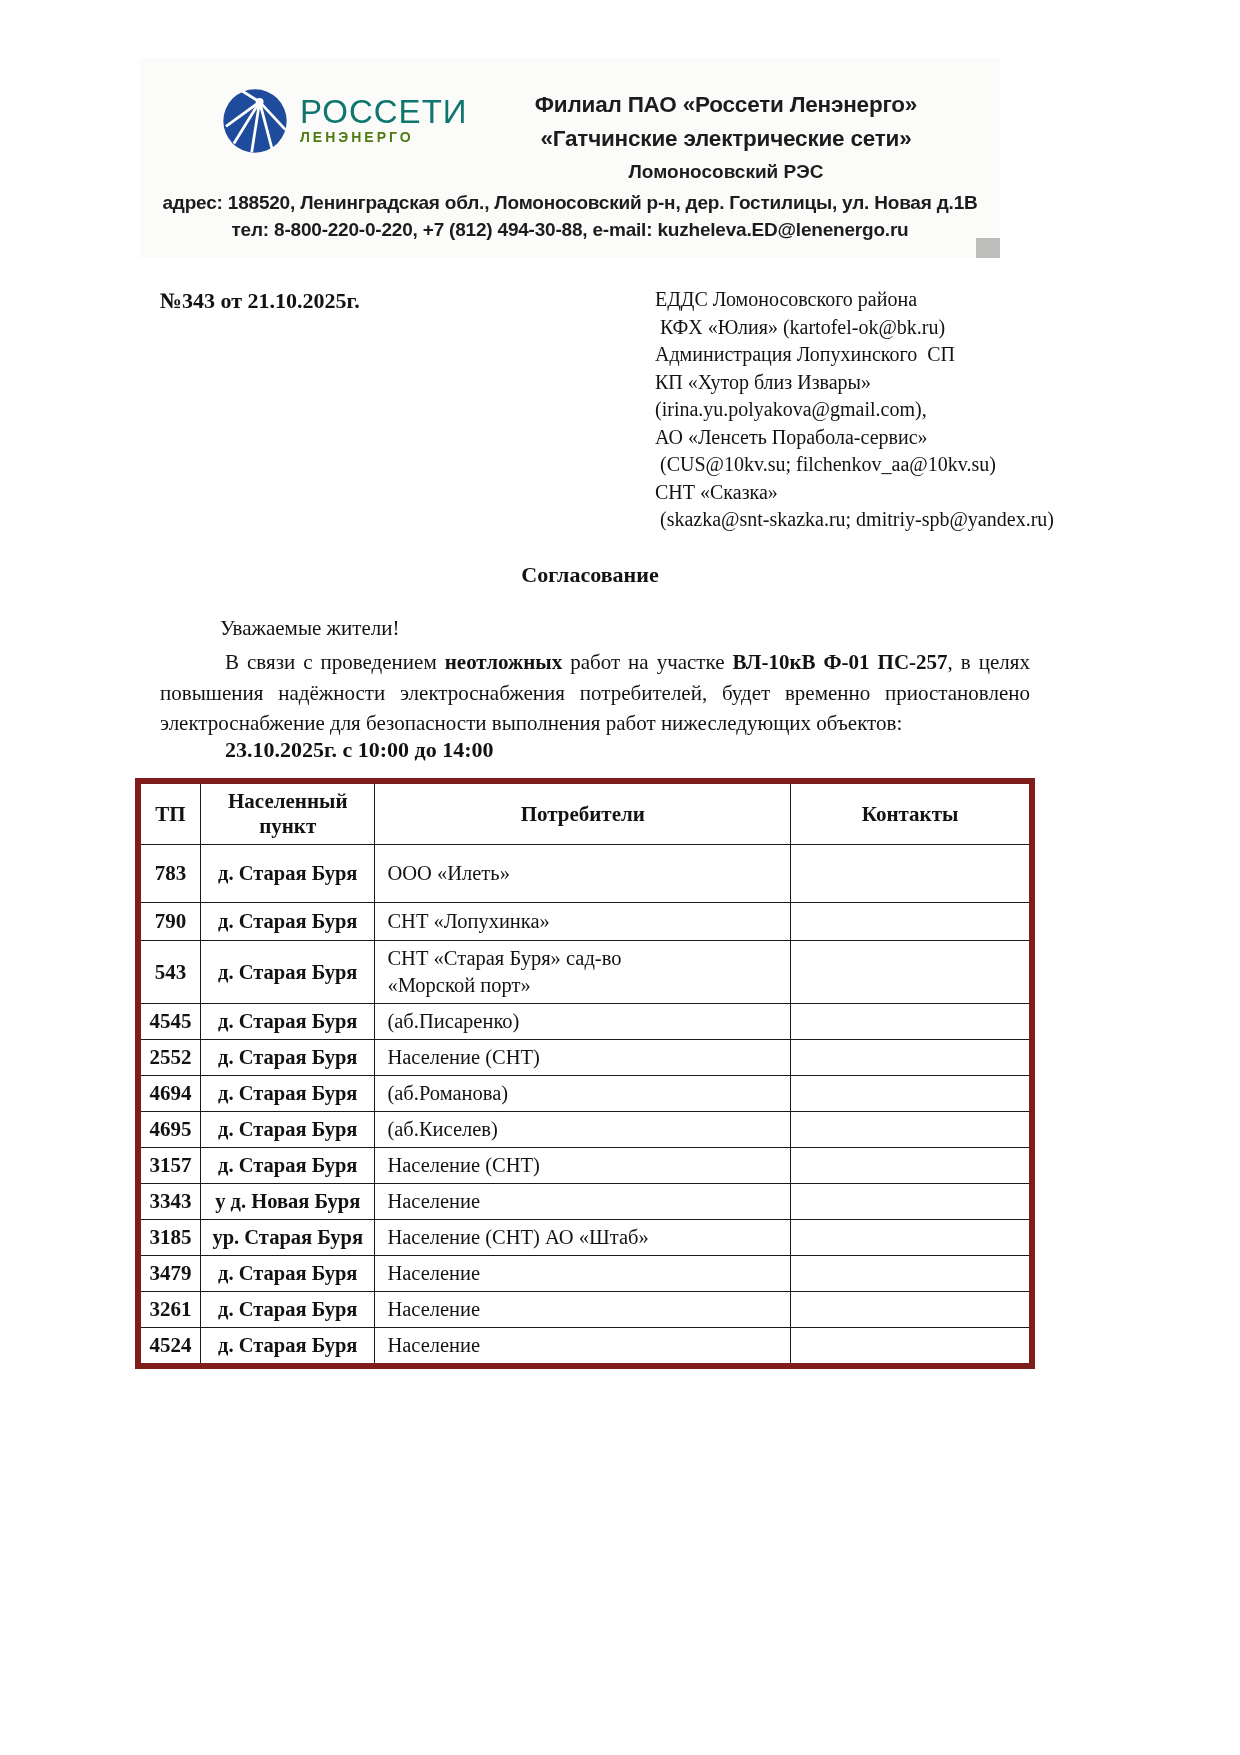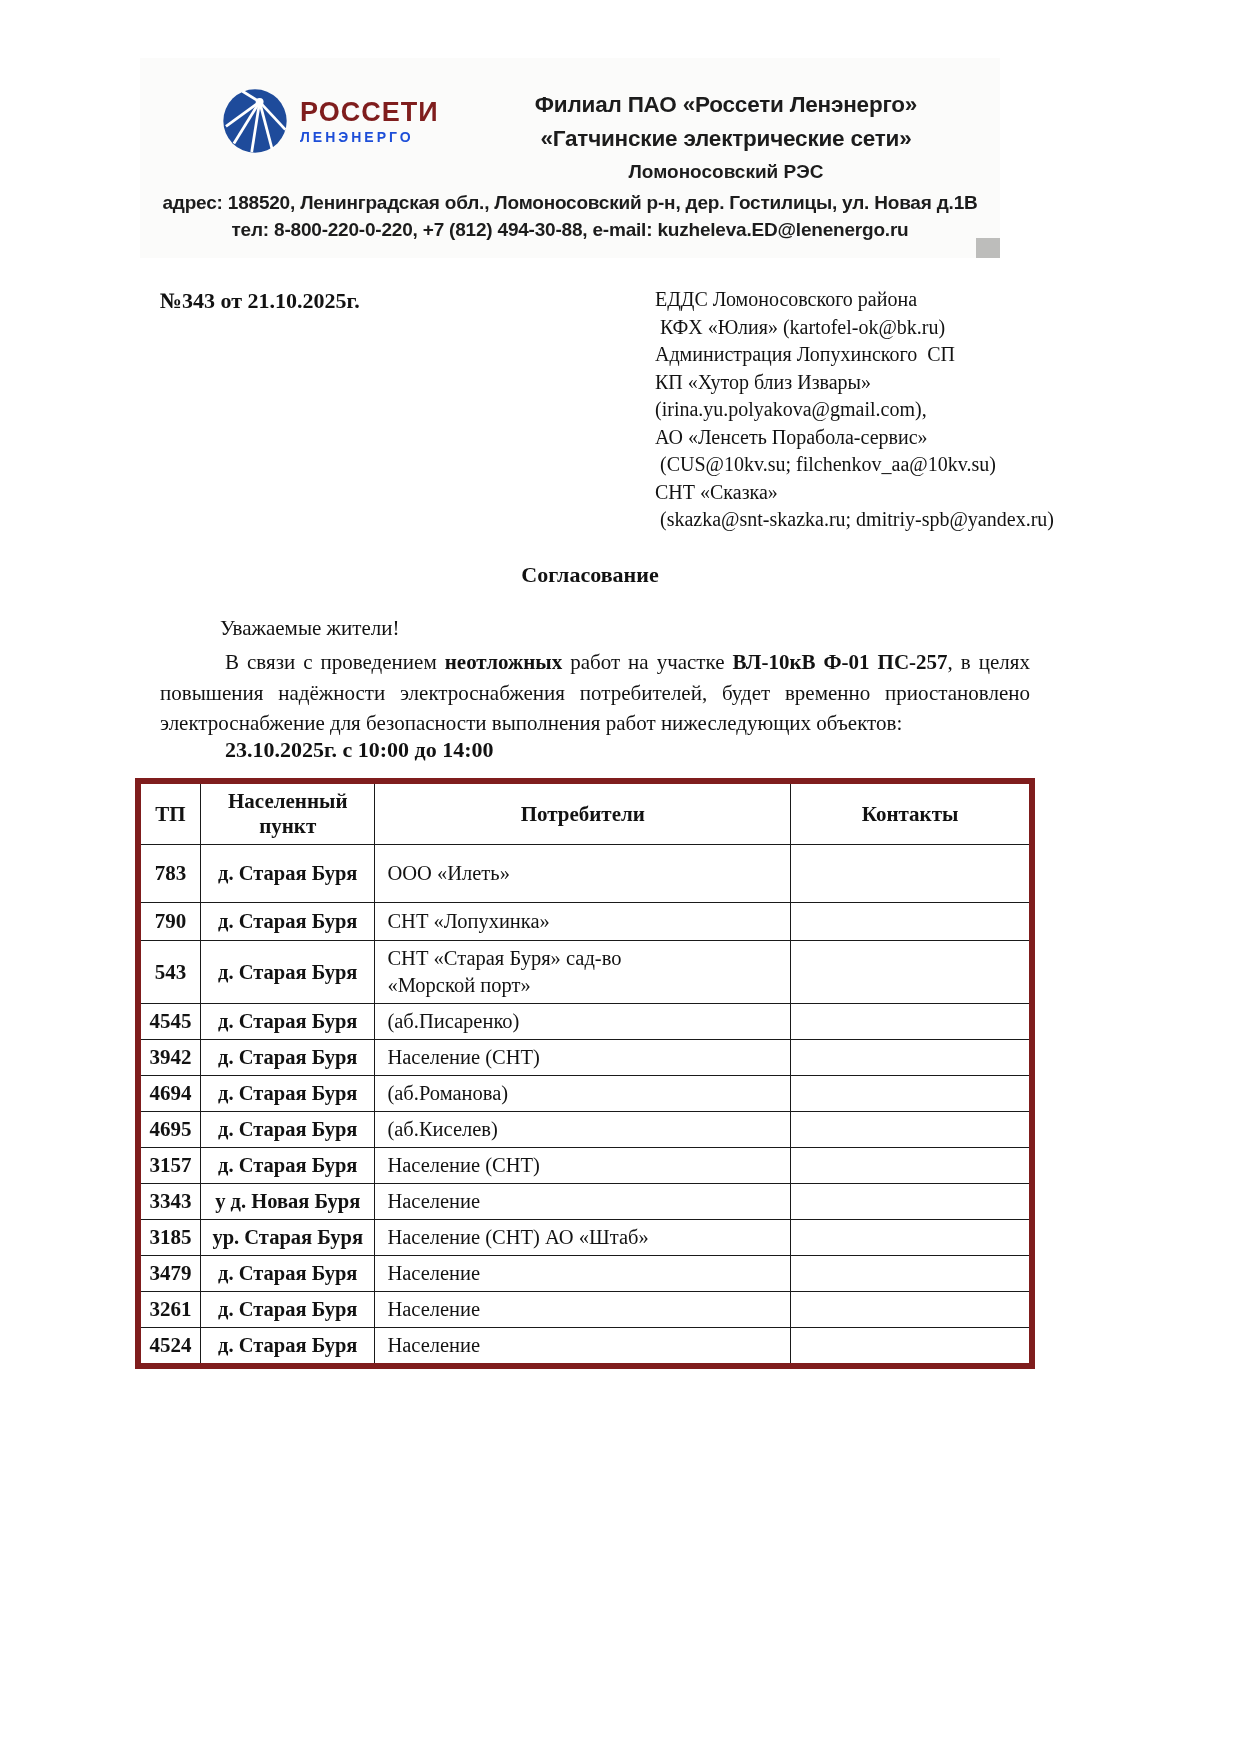--- a/index.html
+++ b/index.html
@@ -20,22 +20,22 @@
     left: 140px; top: 58px;
     width: 860px; height: 200px;
     background: #fbfbfa;
     font-family: "Liberation Sans", "DejaVu Sans", sans-serif;
     font-weight: bold;
     color: #1c1c1c;
   }
   .lh-top { display: flex; align-items: flex-start; padding-top: 30px; }
   .logo-block { display: flex; align-items: center; gap: 12px; margin-left: 82px; width: 238px; flex: 0 0 auto; }
   .emblem { width: 66px; height: 66px; flex: 0 0 auto; }
-  .logo-word1 { color: #7f1d1d; font-size: 27px; font-weight: bold; letter-spacing: 1px; line-height: 32px; }
-  .logo-word2 { color: #1d4ed8; font-size: 14px; font-weight: bold; letter-spacing: 3px; line-height: 18px; }
+  .logo-word1 { color: #0f766e; font-size: 33px; font-weight: normal; letter-spacing: 1px; line-height: 32px; }
+  .logo-word2 { color: #4d7c0f; font-size: 14px; font-weight: bold; letter-spacing: 3px; line-height: 18px; }
   .org-block { flex: 1; text-align: center; padding-right: 8px; }
   .org-line { font-size: 22.5px; line-height: 34px; letter-spacing: -0.2px; }
   .org-line3 { font-size: 19px; line-height: 26px; margin-top: 3px; }
   .lh-address { text-align: center; font-size: 19px; margin-top: 7px; letter-spacing: -0.2px; }
   .lh-contacts { text-align: center; font-size: 19px; margin-top: 5px; letter-spacing: -0.2px; }
   .scan-artifact {
     position: absolute; right: 0px; top: 180px;
     width: 24px; height: 20px; background: #bdbdbb;
   }
 
@@ -168,21 +168,21 @@
 «Морской порт»</td>
             <td class="cell-contacts"></td>
           </tr>
           <tr>
             <td class="cell-tp">4545</td>
             <td class="cell-place">д. Старая Буря</td>
             <td class="cell-consumers">(аб.Писаренко)</td>
             <td class="cell-contacts"></td>
           </tr>
           <tr>
-            <td class="cell-tp">3942</td>
+            <td class="cell-tp">2552</td>
             <td class="cell-place">д. Старая Буря</td>
             <td class="cell-consumers">Население (СНТ)</td>
             <td class="cell-contacts"></td>
           </tr>
           <tr>
             <td class="cell-tp">4694</td>
             <td class="cell-place">д. Старая Буря</td>
             <td class="cell-consumers">(аб.Романова)</td>
             <td class="cell-contacts"></td>
           </tr>

